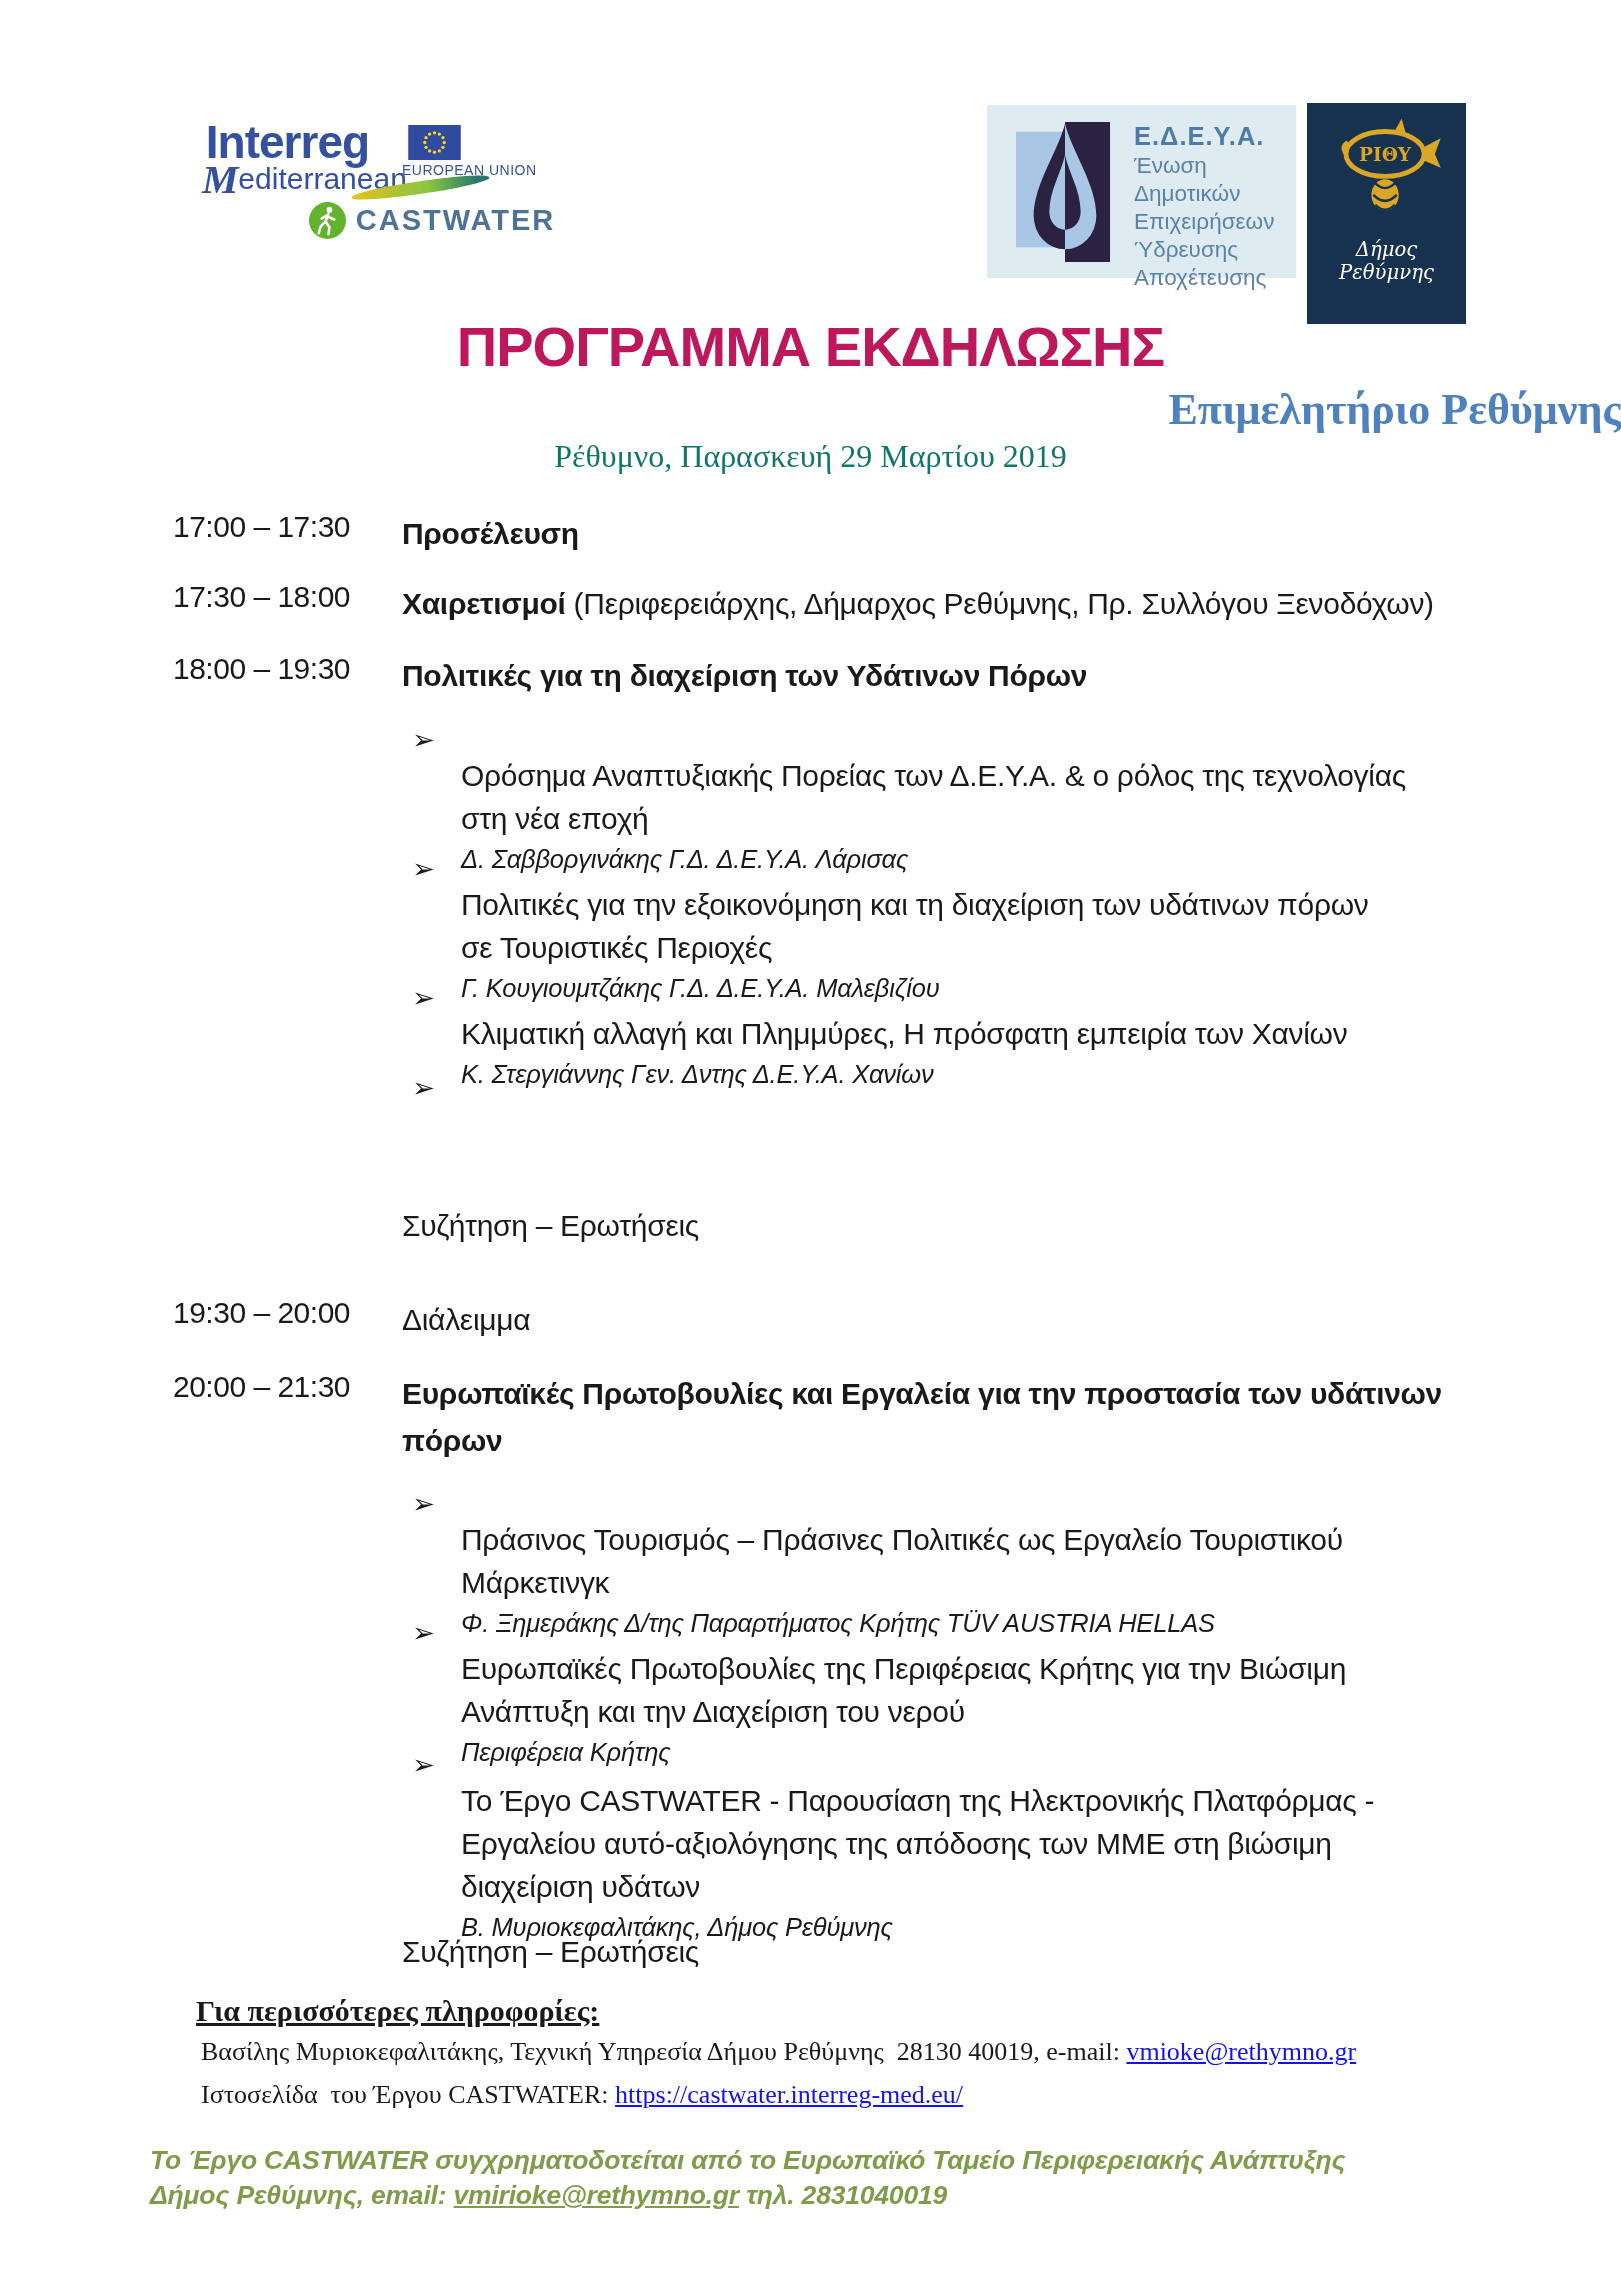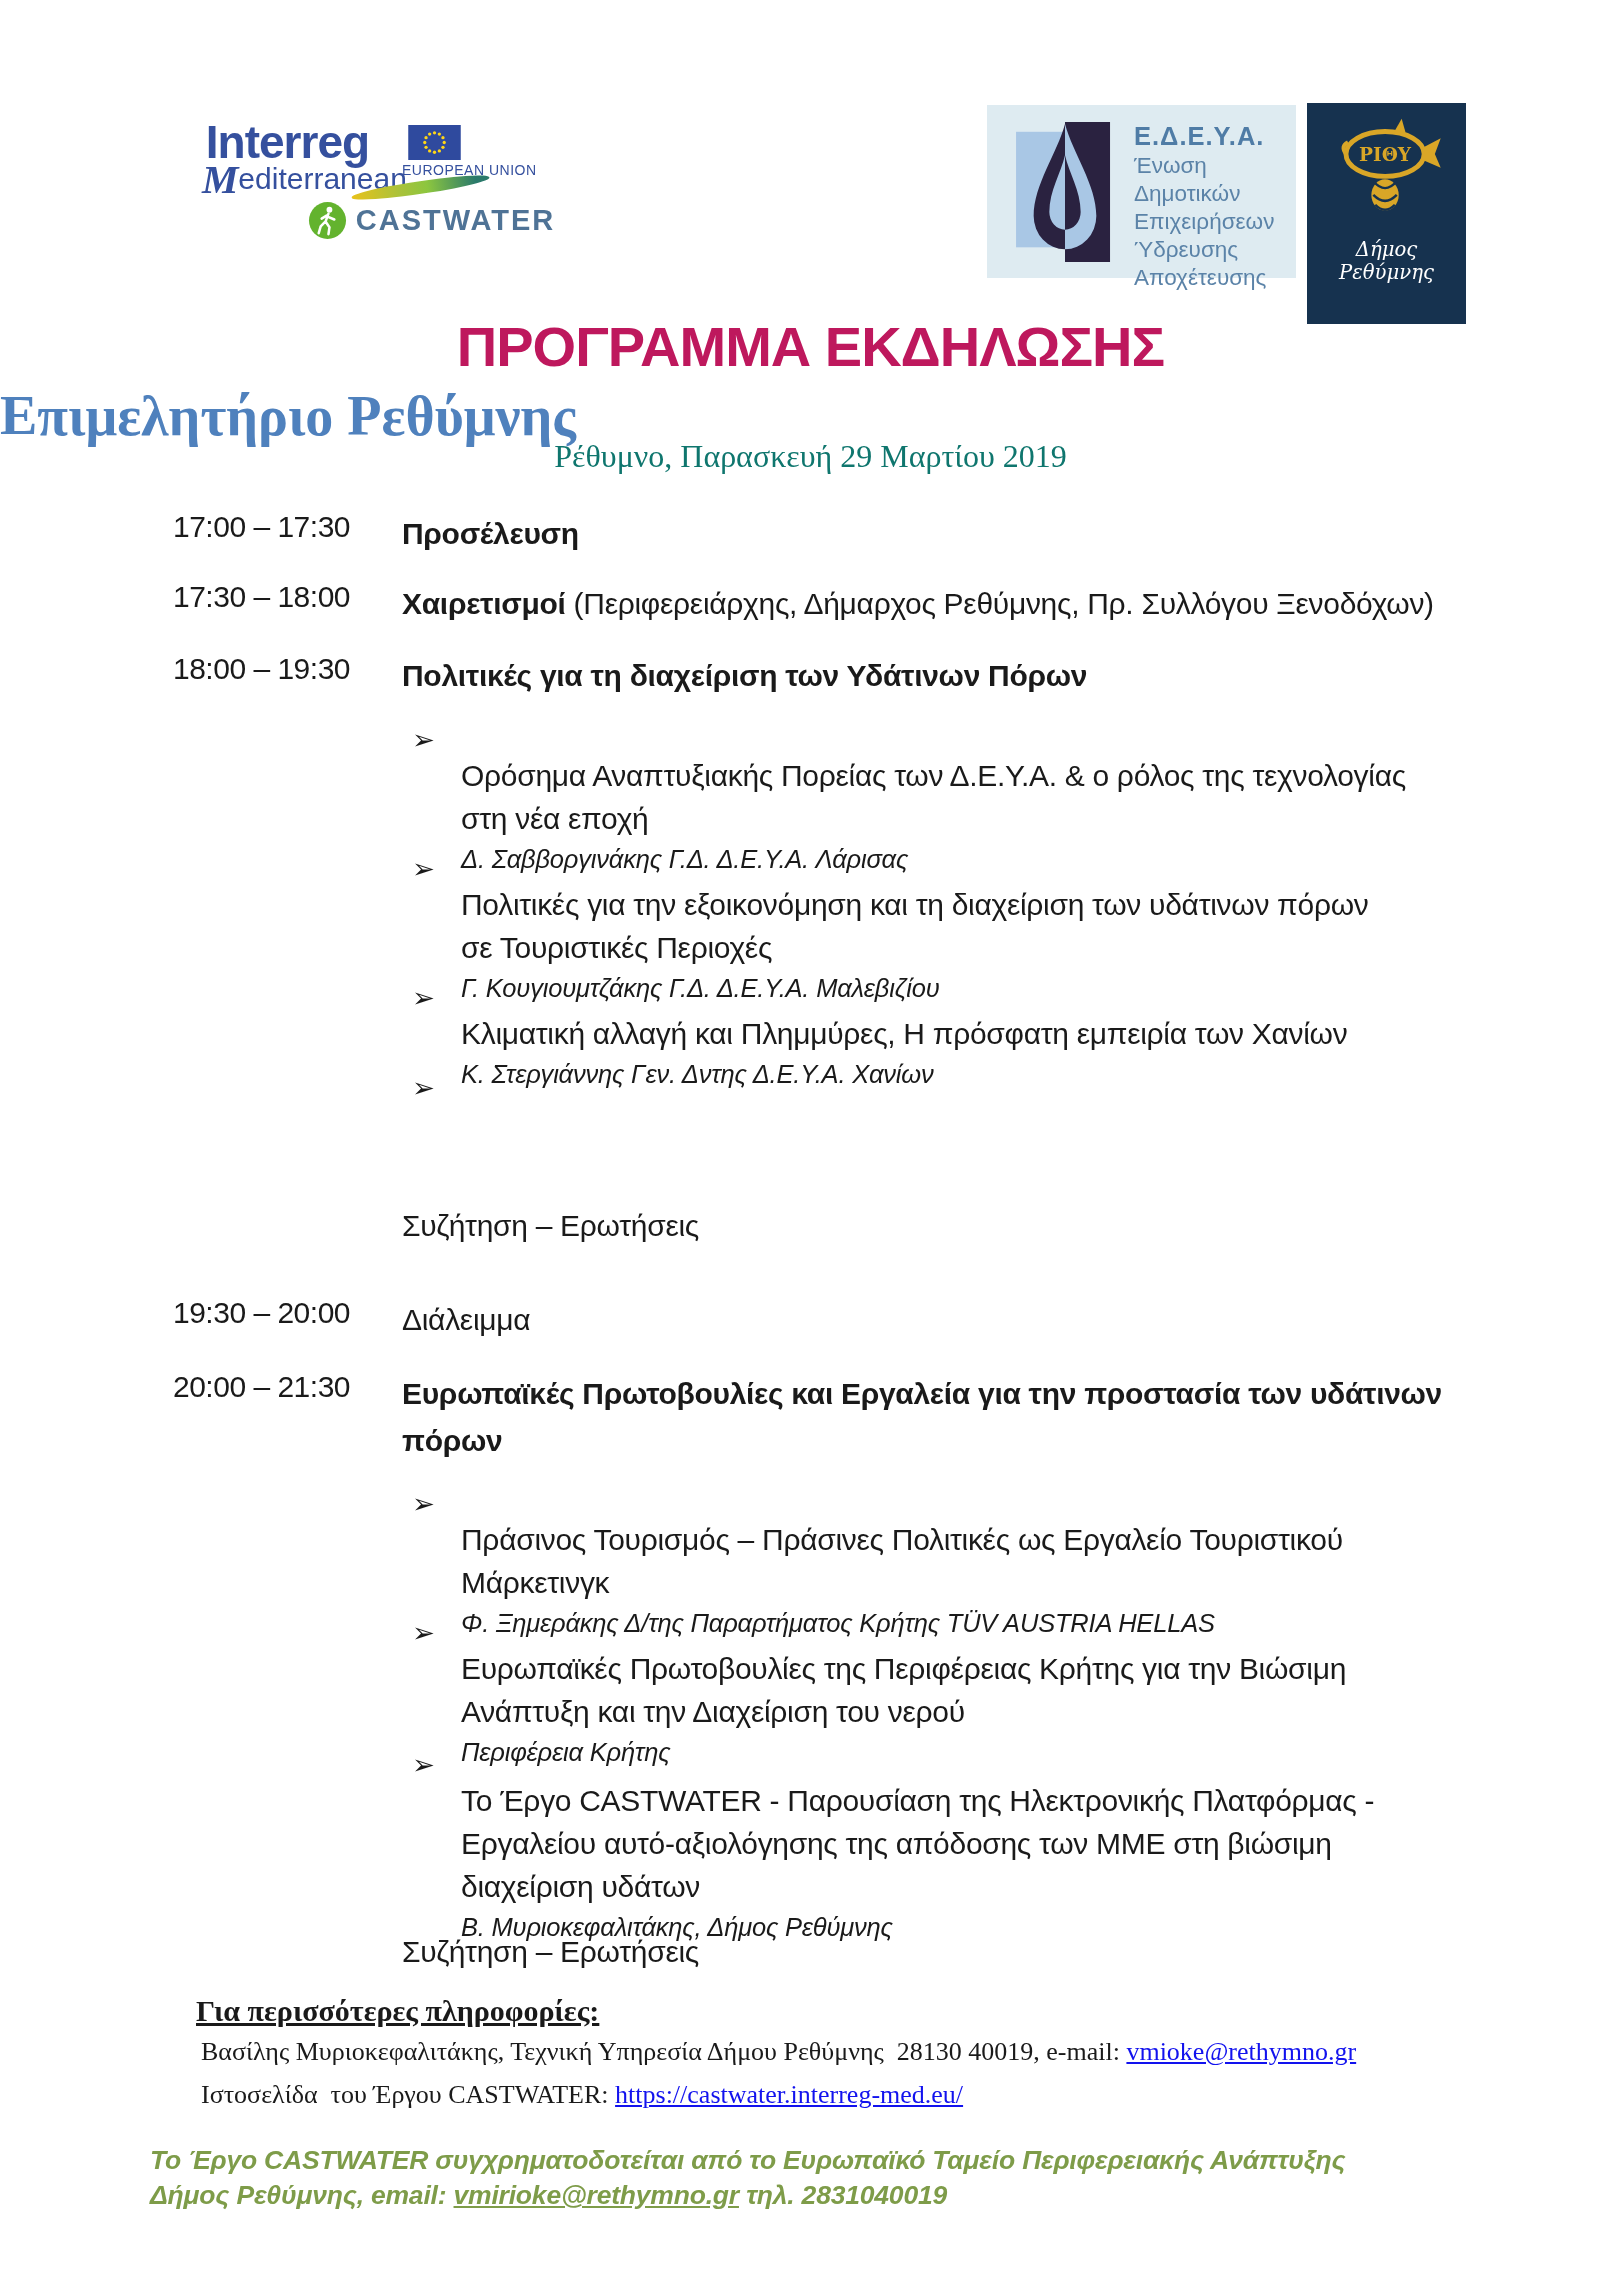--- a/index.html
+++ b/index.html
@@ -23,21 +23,21 @@
   .edeya-icon{position:absolute;left:27.4px;top:16.7px;}
   .edeya-text{position:absolute;left:147px;top:15.7px;color:#4F7CA6;}
   .edeya-acronym{font-size:25.5px;font-weight:bold;letter-spacing:1px;line-height:31px;}
   .edeya-line{font-size:22.5px;line-height:28px;color:#5B83A8;}
   .rethymno{position:absolute;left:1307px;top:103px;width:159px;height:221px;background:#16324F;}
   .reth-fish{position:absolute;left:21.6px;top:7.8px;}
   .reth-caption{position:absolute;left:0;top:135px;width:100%;text-align:center;color:#ffffff;
     font-family:"DejaVu Serif","Liberation Serif",serif;font-style:italic;font-size:19.6px;}
   
   .doc-title{position:absolute;left:0;top:314px;width:100%;text-align:center;font-size:56px;font-weight:bold;color:#be185d;letter-spacing:-1px;}
-  .doc-subtitle{position:absolute;left:0;top:384px;width:100%;text-align:left;font-family:"Liberation Serif","DejaVu Serif",serif;font-size:56px;font-weight:bold;color:#4F81BD;}
+  .doc-subtitle{position:absolute;left:0;top:384px;width:100%;text-align:right;font-family:"Liberation Serif","DejaVu Serif",serif;font-size:44px;font-weight:bold;color:#4F81BD;}
   .doc-date{position:absolute;left:0;top:438px;width:100%;text-align:center;font-family:"Liberation Serif","DejaVu Serif",serif;font-size:32px;color:#0f766e;}
   
   .time{position:absolute;left:173px;font-size:30px;letter-spacing:-0.5px;white-space:nowrap;}
   .sess-title{position:absolute;left:402px;font-size:30px;letter-spacing:-0.3px;white-space:pre-line;line-height:47px;}
   .bold{font-weight:bold;}
   .bullet{position:absolute;left:412px;display:flex;width:1068px;}
   .bullet .arrow{width:49px;font-size:27.4px;flex:0 0 49px;padding-top:2px;}
   .bullet .btxt{font-size:30px;line-height:43px;letter-spacing:-0.3px;white-space:pre-line;margin-top:32px;}
   .speaker{display:block;font-size:25.5px;line-height:33px;font-style:italic;margin-top:2.9px;letter-spacing:-0.2px;}
   .discussion{position:absolute;left:402px;font-size:30px;letter-spacing:-0.3px;}

